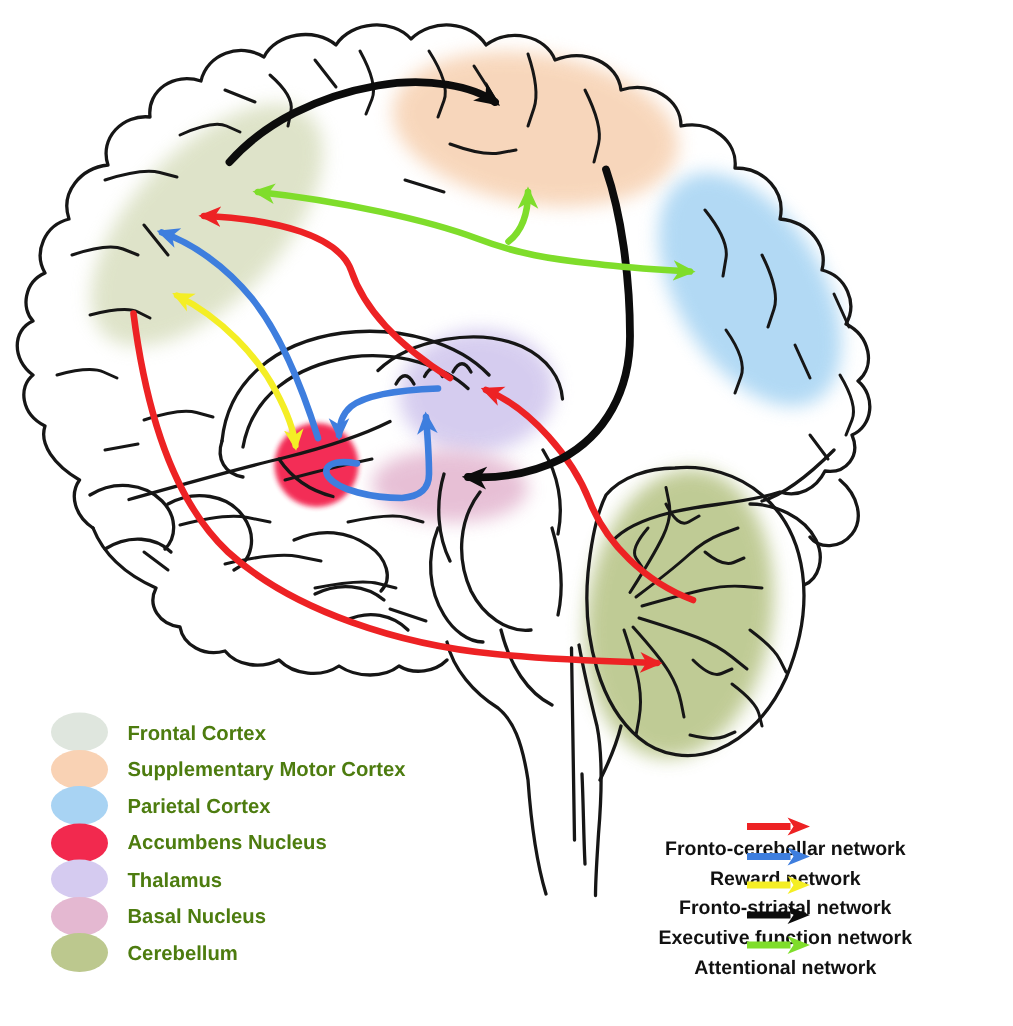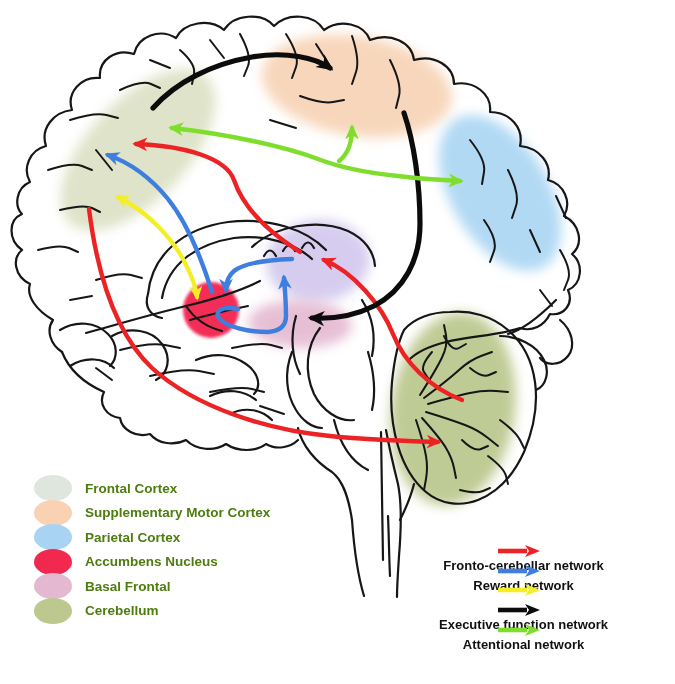--- a/index.html
+++ b/index.html
@@ -184,22 +184,26 @@
   </div>
   <div class="row">
     <span class="swatch" style="background: rgb(168, 211, 243);"></span>
     <span class="lbl">Parietal Cortex</span>
   </div>
   <div class="row">
     <span class="swatch" style="background: rgb(242, 41, 78);"></span>
     <span class="lbl">Accumbens Nucleus</span>
   </div>
   <div class="row">
+    <span class="swatch" style="background: rgb(213, 203, 240);"></span>
+    <span class="lbl">Thalamus</span>
+  </div>
+  <div class="row">
     <span class="swatch" style="background: rgb(228, 184, 209);"></span>
-    <span class="lbl">Basal Frontal</span>
+    <span class="lbl">Basal Nucleus</span>
   </div>
   <div class="row">
     <span class="swatch" style="background: rgb(188, 200, 142);"></span>
     <span class="lbl">Cerebellum</span>
   </div>
 </div>
 
 <div class="legend legend-networks">
   <div class="row">
     <svg class="arrow-swatch" width="46" height="14">
@@ -213,20 +217,21 @@
       <line x1="2" y1="7" x2="31" y2="7" stroke-width="4.6" stroke="#3e7ede"></line>
       <path d="M29,1 L44,7 L29,13 L33,7 Z" fill="#3e7ede"></path>
     </svg>
     <span class="lbl">Reward network</span>
   </div>
   <div class="row">
     <svg class="arrow-swatch" width="46" height="14">
       <line x1="2" y1="7" x2="31" y2="7" stroke-width="4.6" stroke="#f4ee25"></line>
       <path d="M29,1 L44,7 L29,13 L33,7 Z" fill="#f4ee25"></path>
     </svg>
+    <span class="lbl">Fronto-striatal network</span>
   </div>
   <div class="row">
     <svg class="arrow-swatch" width="46" height="14">
       <line x1="2" y1="7" x2="31" y2="7" stroke-width="4.6" stroke="#0c0c0c"></line>
       <path d="M29,1 L44,7 L29,13 L33,7 Z" fill="#0c0c0c"></path>
     </svg>
     <span class="lbl">Executive function network</span>
   </div>
   <div class="row">
     <svg class="arrow-swatch" width="46" height="14">

